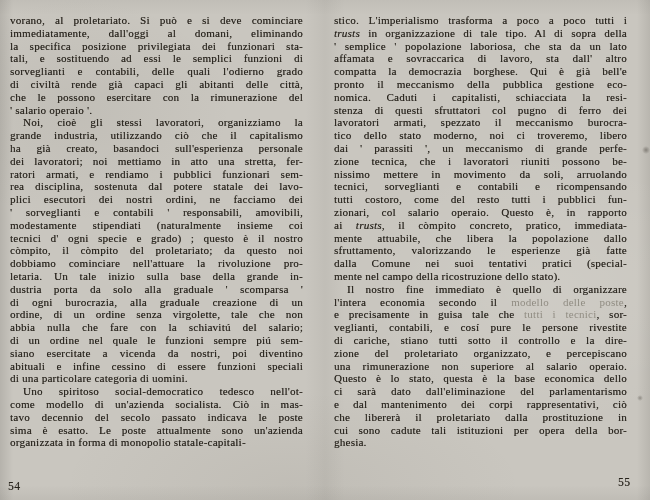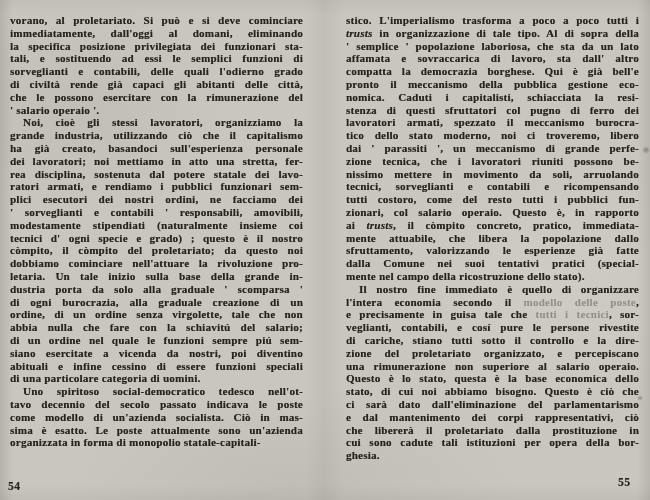--- a/index.html
+++ b/index.html
@@ -18,32 +18,31 @@
       radial-gradient(ellipse 320px 130px at 45% 97%, rgba(80,75,65,0.07), transparent 72%),
       radial-gradient(circle 3px at 646px 150px, rgba(60,55,48,0.45), transparent 4px),
       radial-gradient(circle 2px at 640px 398px, rgba(60,55,48,0.40), transparent 3px),
       radial-gradient(circle 2px at 120px 123px, rgba(60,55,48,0.30), transparent 3px),
       linear-gradient(90deg,
         rgba(40,38,33,0.12) 0%, rgba(40,38,33,0) 2%,
         rgba(40,38,33,0) 47%, rgba(40,38,33,0.05) 50%, rgba(40,38,33,0) 53%,
         rgba(40,38,33,0) 98%, rgba(40,38,33,0.10) 100%),
       linear-gradient(180deg, rgba(40,38,33,0.05) 0%, rgba(40,38,33,0) 3%, rgba(40,38,33,0) 97%, rgba(40,38,33,0.06) 100%),
       #c9c6bf;
-    font-weight: bold;
   }
   .text-block {
     position: absolute;
     top: 14px;
     width: 293px;
     font-size: 11px;
     line-height: 12.8px;
     letter-spacing: 0.25px;
   }
   .text-left  { left: 10px;  }
-  .text-right { left: 346px; }
+  .text-right { left: 334px; }
   .para { margin: 0; }
   .line {
     text-align: justify;
     text-align-last: justify;
     text-shadow: 0.25px 0 0 rgba(35,30,24,0.55);
   }
   .line.last   { text-align-last: left; }
   .line.indent { text-indent: 13px; }
   .faded { color: #908c82; text-shadow: none; margin-top: 17px; }
   .page-number {
@@ -71,42 +70,42 @@
           <div class="line"><span>sorveglianti e contabili, delle quali l'odierno grado</span></div>
           <div class="line"><span>di civiltà rende già capaci gli abitanti delle città,</span></div>
           <div class="line"><span>che le possono esercitare con la rimunerazione del</span></div>
           <div class="line last"><span>' salario operaio '.</span></div>
         </div>
         <div class="para">
           <div class="line indent"><span>Noi, cioè gli stessi lavoratori, organizziamo la</span></div>
           <div class="line"><span>grande industria, utilizzando ciò che il capitalismo</span></div>
           <div class="line"><span>ha già creato, basandoci sull'esperienza personale</span></div>
           <div class="line"><span>dei lavoratori; noi mettiamo in atto una stretta, fer-</span></div>
+          <div class="line"><span>ratori armati, e rendiamo i pubblici funzionari sem-</span></div>
           <div class="line"><span>rea disciplina, sostenuta dal potere statale dei lavo-</span></div>
-          <div class="line"><span>ratori armati, e rendiamo i pubblici funzionari sem-</span></div>
           <div class="line"><span>plici esecutori dei nostri ordini, ne facciamo dei</span></div>
           <div class="line"><span>' sorveglianti e contabili ' responsabili, amovibili,</span></div>
           <div class="line"><span>modestamente stipendiati (naturalmente insieme coi</span></div>
           <div class="line"><span>tecnici d' ogni specie e grado) ; questo è il nostro</span></div>
           <div class="line"><span>còmpito, il còmpito del proletariato; da questo noi</span></div>
           <div class="line"><span>dobbiamo cominciare nell'attuare la rivoluzione pro-</span></div>
           <div class="line"><span>letaria. Un tale inizio sulla base della grande in-</span></div>
           <div class="line"><span>dustria porta da solo alla graduale ' scomparsa '</span></div>
           <div class="line"><span>di ogni burocrazia, alla graduale creazione di un</span></div>
           <div class="line"><span>ordine, di un ordine senza virgolette, tale che non</span></div>
           <div class="line"><span>abbia nulla che fare con la schiavitú del salario;</span></div>
           <div class="line"><span>di un ordine nel quale le funzioni sempre piú sem-</span></div>
           <div class="line"><span>siano esercitate a vicenda da nostri, poi diventino</span></div>
           <div class="line"><span>abituali e infine cessino di essere funzioni speciali</span></div>
           <div class="line last"><span>di una particolare categoria di uomini.</span></div>
         </div>
         <div class="para">
           <div class="line indent"><span>Uno spiritoso social-democratico tedesco nell'ot-</span></div>
+          <div class="line"><span>come modello di un'azienda socialista. Ciò in mas-</span></div>
           <div class="line"><span>tavo decennio del secolo passato indicava le poste</span></div>
-          <div class="line"><span>come modello di un'azienda socialista. Ciò in mas-</span></div>
           <div class="line"><span>sima è esatto. Le poste attualmente sono un'azienda</span></div>
           <div class="line last"><span>organizzata in forma di monopolio statale-capitali-</span></div>
         </div>
       </div>
     <div class="page-number pn-left">54</div>
   </div>
 
   <div class="page-side">
     <div class="text-block text-right">
         <div class="para">
@@ -134,21 +133,20 @@
         </div>
         <div class="para">
           <div class="line indent"><span>Il nostro fine immediato è quello di organizzare</span></div>
           <div class="line"><span>l'intera economia secondo il </span><span class="faded">modello delle poste</span><span>,</span></div>
           <div class="line"><span>e precisamente in guisa tale che </span><span class="faded">tutti i tecnici</span><span>, sor-</span></div>
           <div class="line"><span>veglianti, contabili, e cosí pure le persone rivestite</span></div>
           <div class="line"><span>di cariche, stiano tutti sotto il controllo e la dire-</span></div>
           <div class="line"><span>zione del proletariato organizzato, e percepiscano</span></div>
           <div class="line"><span>una rimunerazione non superiore al salario operaio.</span></div>
           <div class="line"><span>Questo è lo stato, questa è la base economica dello</span></div>
-          <div class="line"><span>stato, di cui noi abbiamo bisogno. Questo è ciò che</span></div>
           <div class="line"><span>ci sarà dato dall'eliminazione del parlamentarismo</span></div>
           <div class="line"><span>e dal mantenimento dei corpi rappresentativi, ciò</span></div>
           <div class="line"><span>che libererà il proletariato dalla prostituzione in</span></div>
           <div class="line"><span>cui sono cadute tali istituzioni per opera della bor-</span></div>
           <div class="line last"><span>ghesia.</span></div>
         </div>
       </div>
     <div class="page-number pn-right">55</div>
   </div>
 

